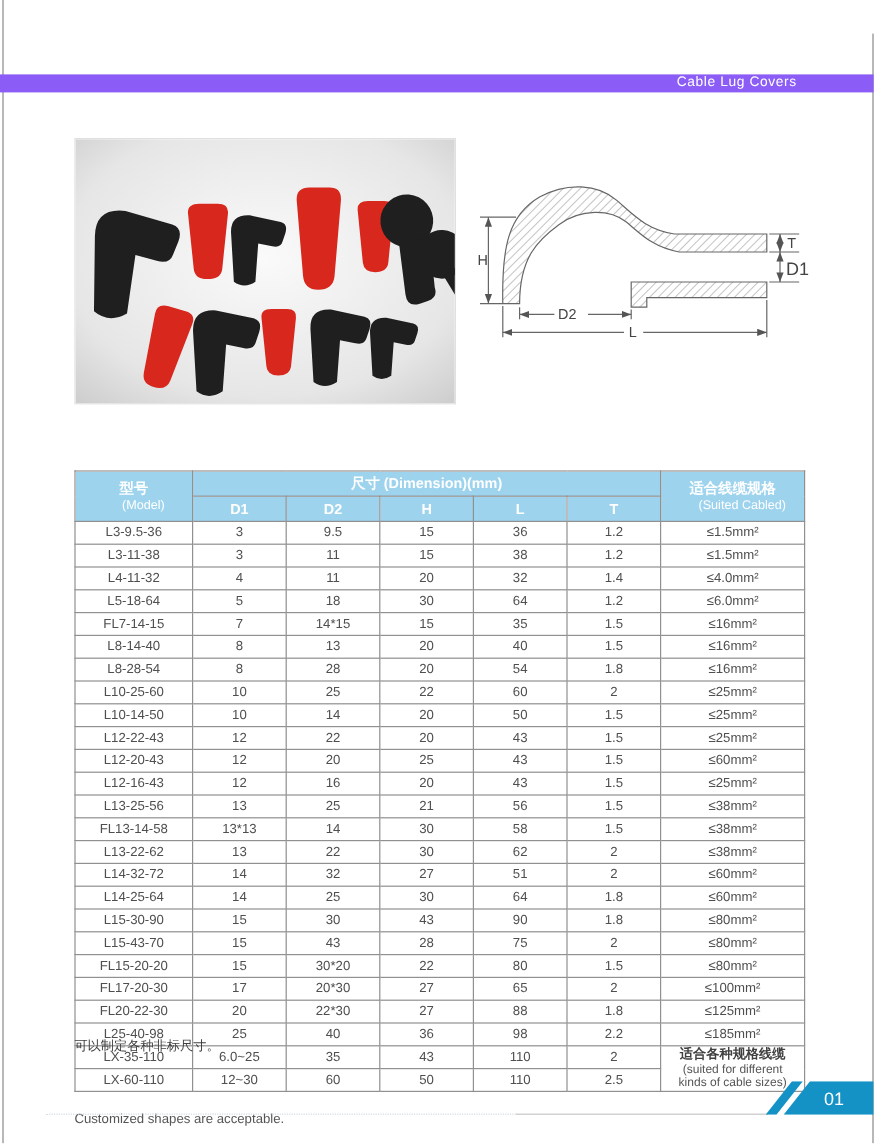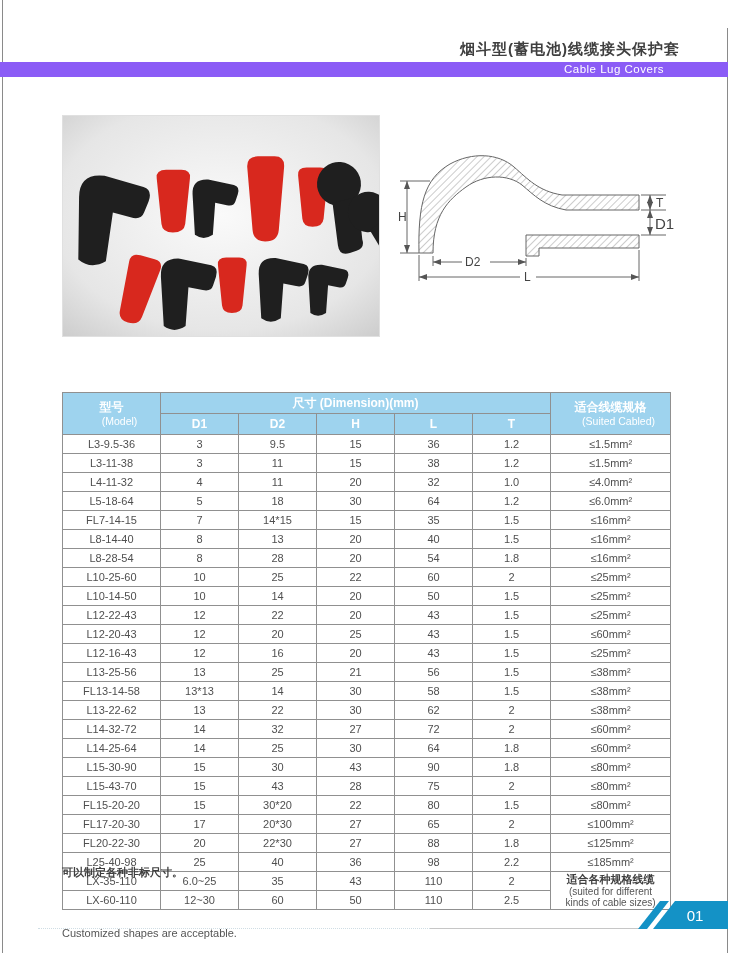--- a/index.html
+++ b/index.html
@@ -51,42 +51,41 @@
   table.spec thead .th-main{font-size:12px;}
   table.spec thead .sub{font-size:10.5px;font-weight:normal;padding-left:16px;}
   table.spec tbody td{height:18px;line-height:18px;background:#fff;}
   table.spec td.spec-cell{font-size:11px;}
   table.spec td.merged{line-height:12px;}
   table.spec td.merged .m1{font-weight:bold;color:#3f3f3f;font-size:11px;line-height:13px;}
   table.spec td.merged .m2{font-size:10px;color:#555;line-height:11px;}
 
   
   .notes{position:absolute;left:62px;top:866px;}
-  .note-cn{font-size:11px;font-weight:bold;color:#3f3f3f;line-height:13px;}
+  .note-cn{font-size:11px;font-weight:normal;color:#3f3f3f;line-height:13px;}
   .note-en{font-size:11px;color:#555;line-height:13px;margin-top:48px;}
 
   
   .footer-dotted{position:absolute;left:38px;top:928px;width:392px;border-top:1px dotted #cfdde4;}
   .footer-solid{position:absolute;left:430px;top:928px;width:210px;border-top:1px solid #c6c6c6;}
   .footer-web{
     position:absolute;top:905px;left:330px;width:303px;text-align:right;
     font-size:16px;color:#b9b9b9;letter-spacing:0.5px;margin-top:48px;
   }
   .footer-ribbon{position:absolute;left:638px;top:901px;width:90px;height:28px;}
   .footer-ribbon text{font-family:"Liberation Sans","DejaVu Sans",sans-serif;}
 </style>
 </head>
 <body>
 
 <div id="page">
 
   <div class="edge-left"></div>
   <div class="edge-right"></div>
 
-  <div class="title-cn">烟斗型(蓄电池)线缆接头保护套</div>
   <div class="accent-bar">
     <span class="title-en">Cable Lug Covers</span>
   </div>
 
   <div class="photo">
     <svg width="316" height="220" viewBox="0 0 316 220">
       <defs>
         <radialGradient id="pg" cx="50%" cy="45%" r="75%">
           <stop offset="0%" stop-color="#fafafa"></stop>
           <stop offset="70%" stop-color="#e6e6e6"></stop>
@@ -213,21 +212,21 @@
             <td>38</td>
             <td>1.2</td>
             <td class="spec-cell">≤1.5mm²</td>
           </tr>
           <tr>
             <td>L4-11-32</td>
             <td>4</td>
             <td>11</td>
             <td>20</td>
             <td>32</td>
-            <td>1.0</td>
+            <td>1.4</td>
             <td class="spec-cell">≤4.0mm²</td>
           </tr>
           <tr>
             <td>L5-18-64</td>
             <td>5</td>
             <td>18</td>
             <td>30</td>
             <td>64</td>
             <td>1.2</td>
             <td class="spec-cell">≤6.0mm²</td>
@@ -329,21 +328,21 @@
             <td>30</td>
             <td>62</td>
             <td>2</td>
             <td class="spec-cell">≤38mm²</td>
           </tr>
           <tr>
             <td>L14-32-72</td>
             <td>14</td>
             <td>32</td>
             <td>27</td>
-            <td>72</td>
+            <td>51</td>
             <td>2</td>
             <td class="spec-cell">≤60mm²</td>
           </tr>
           <tr>
             <td>L14-25-64</td>
             <td>14</td>
             <td>25</td>
             <td>30</td>
             <td>64</td>
             <td>1.8</td>

